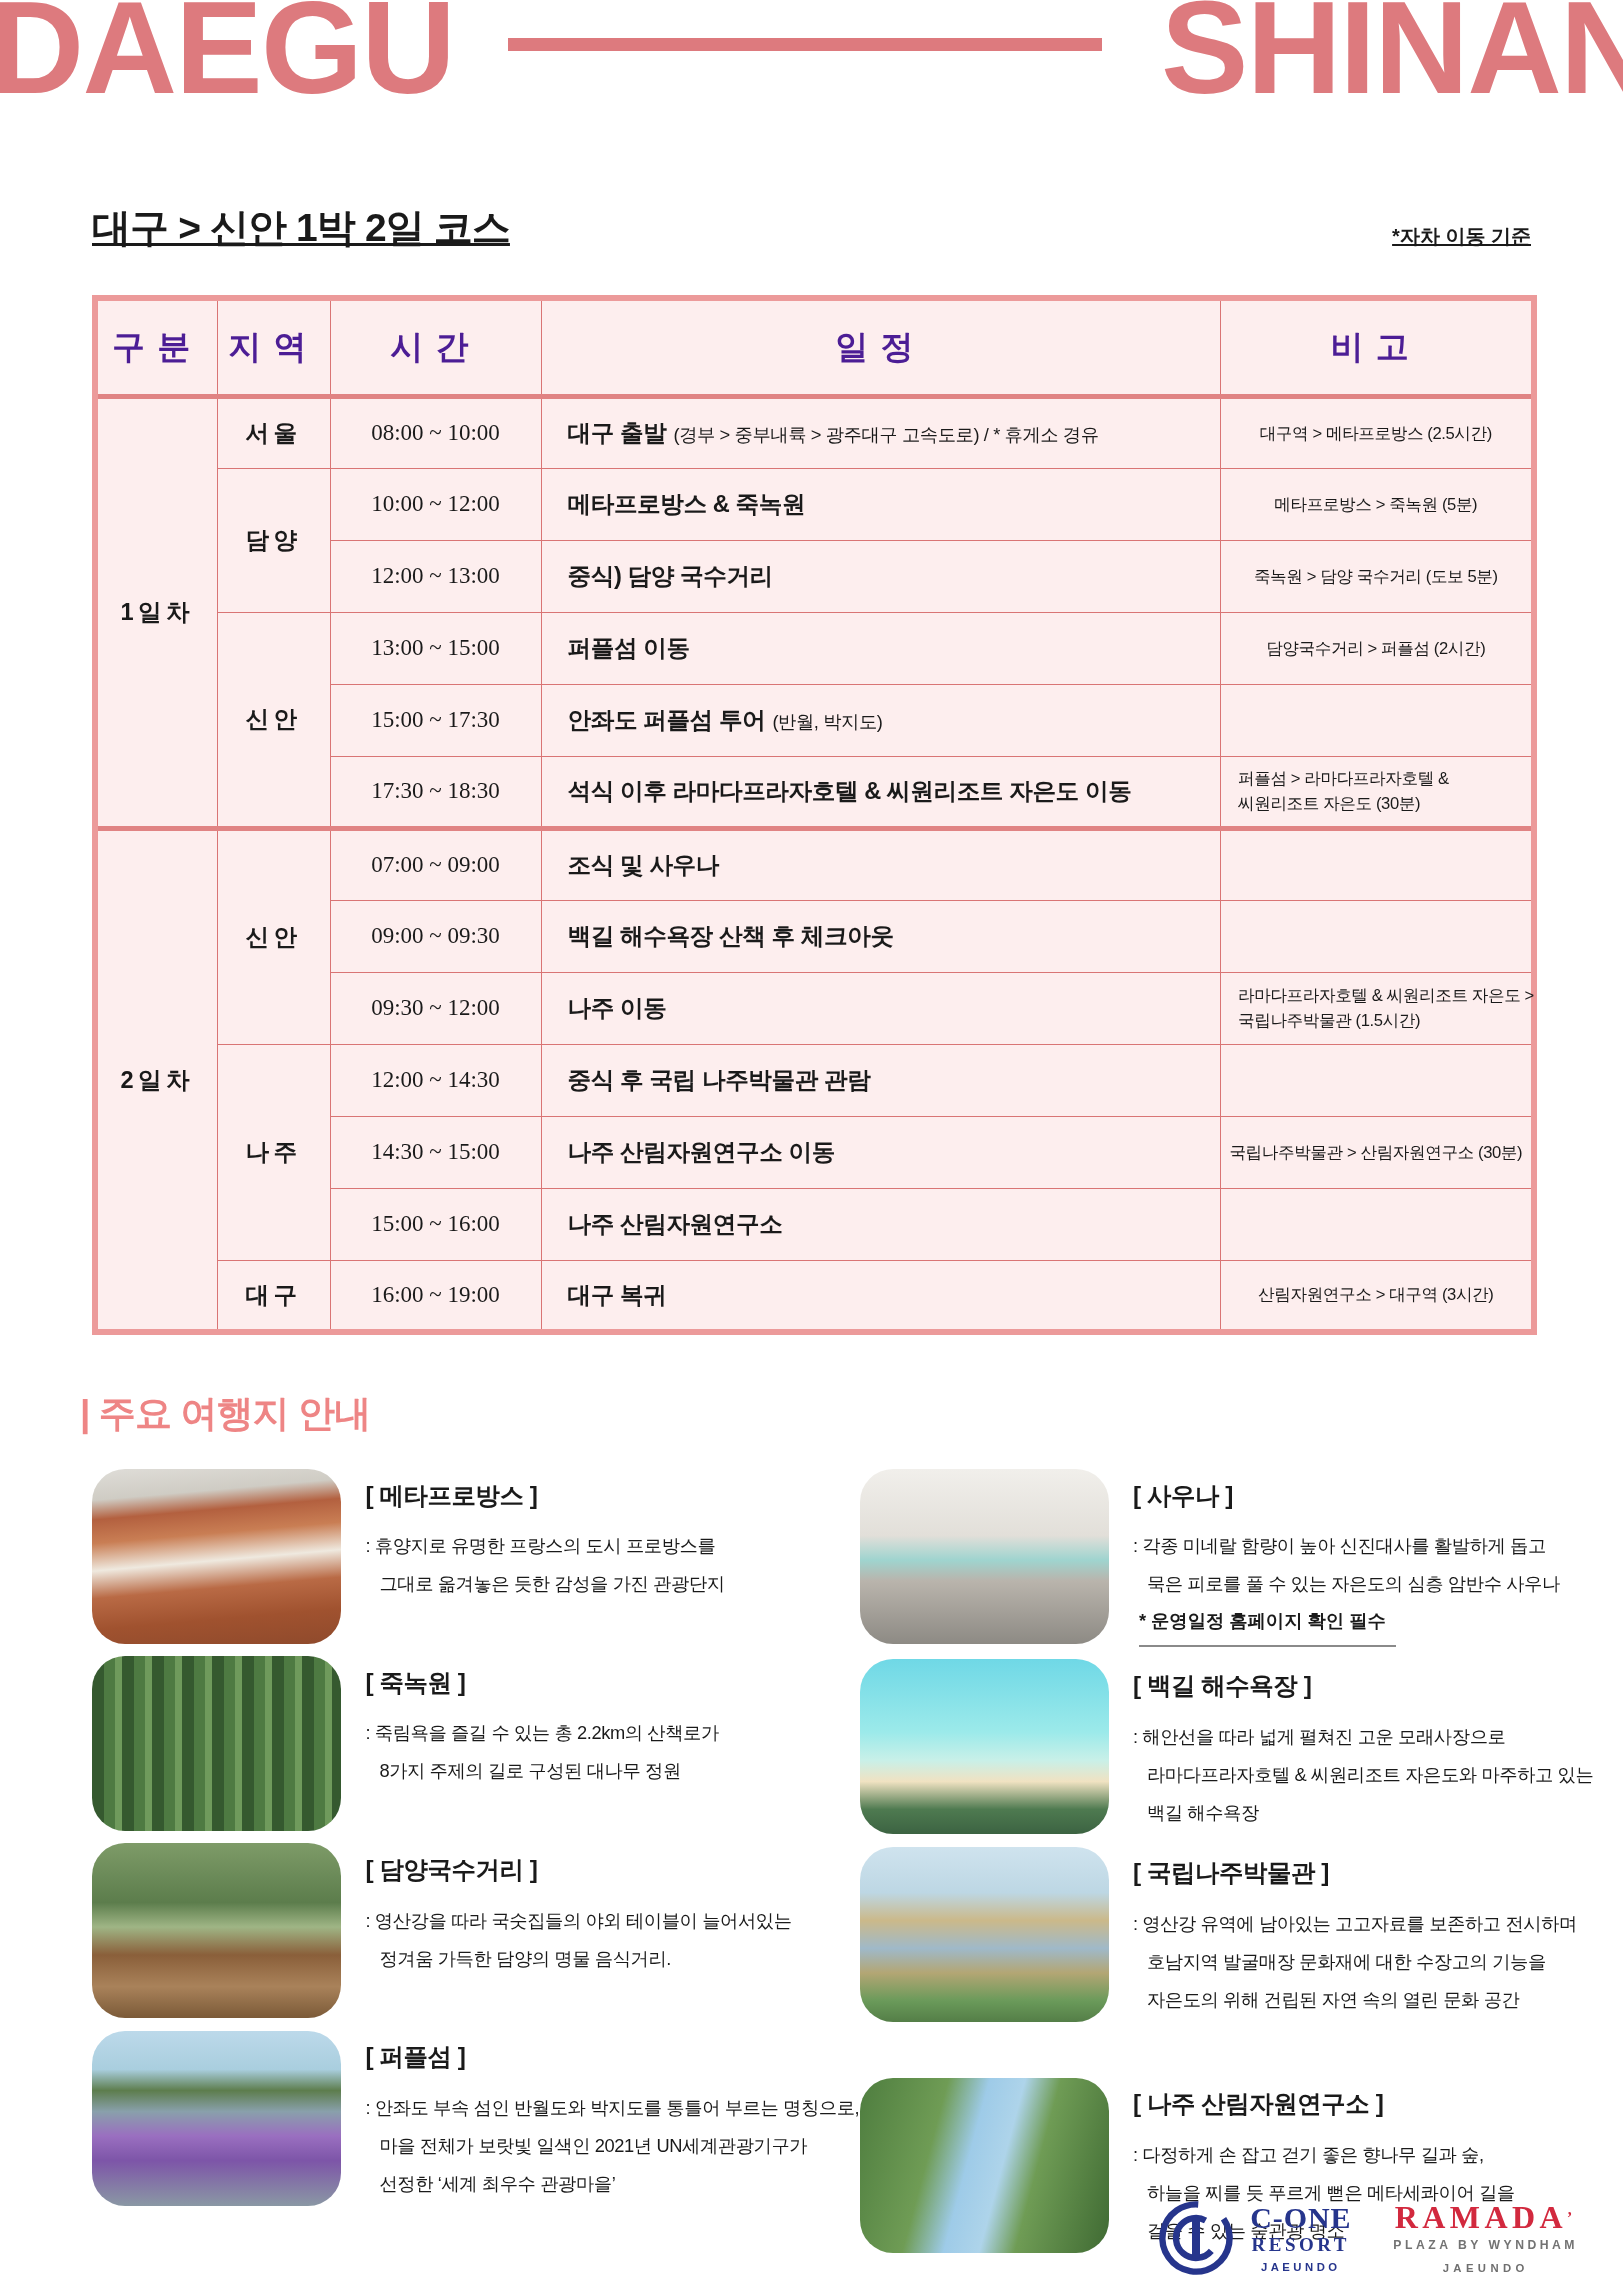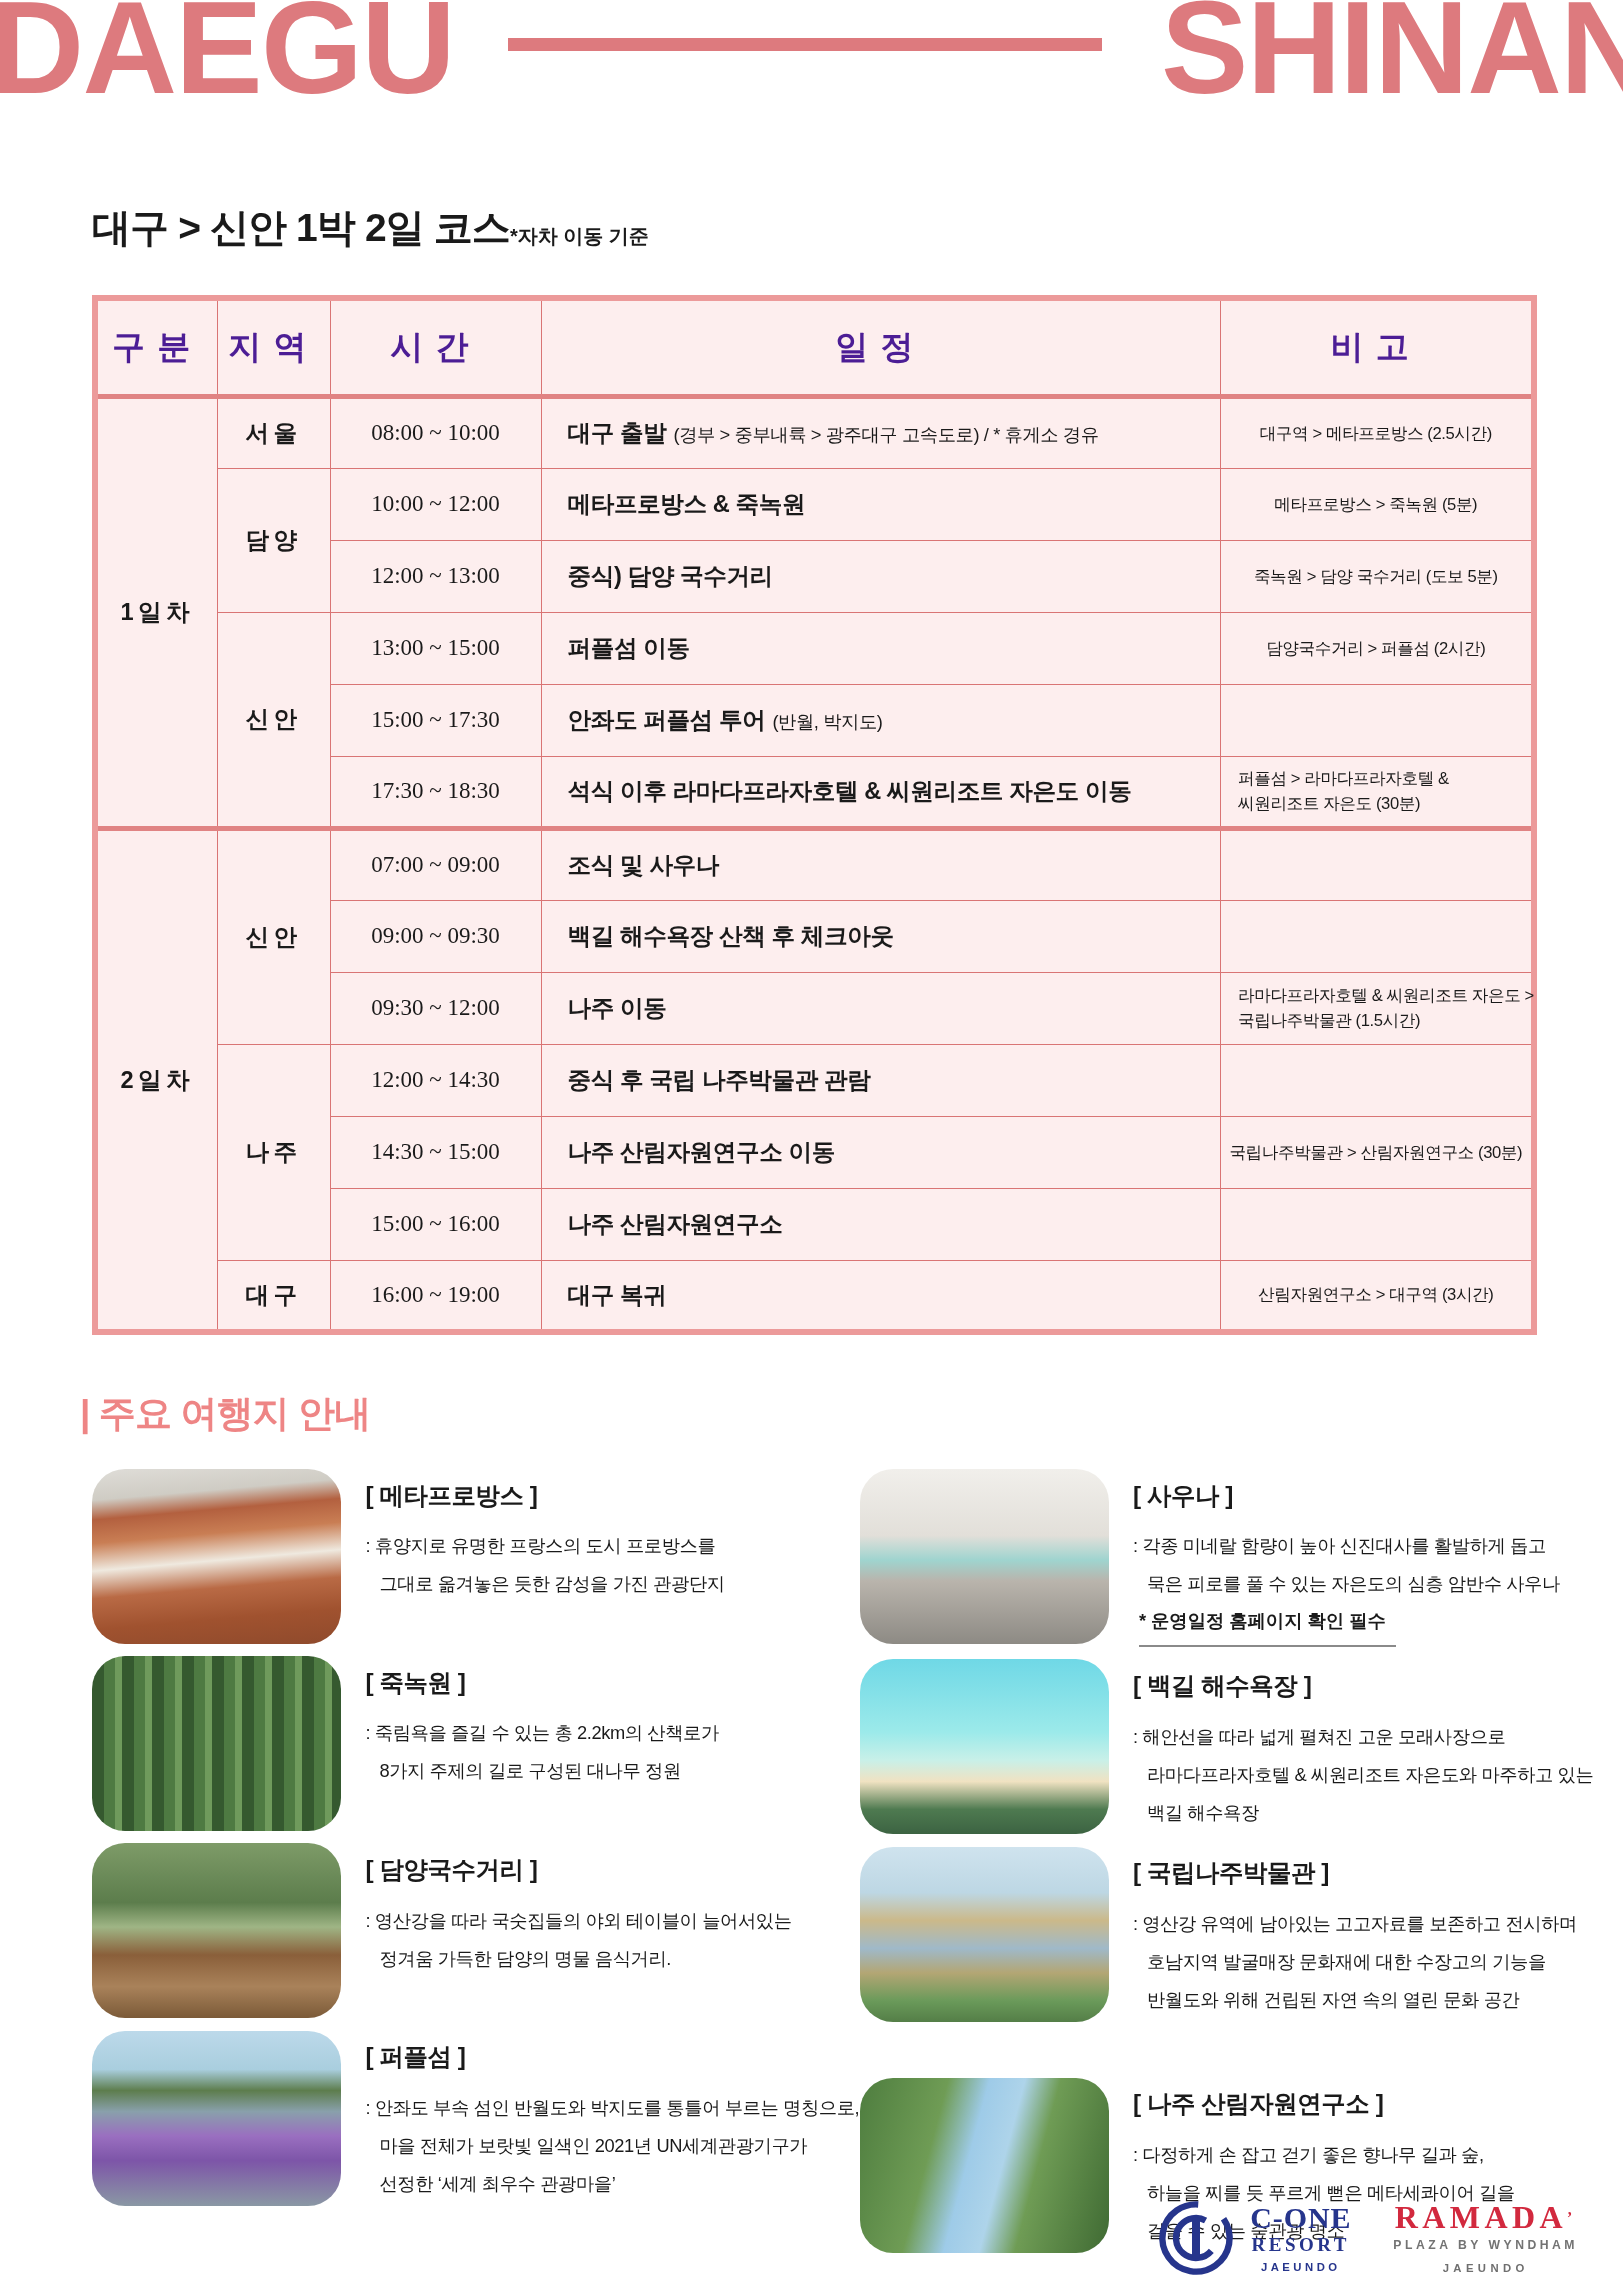--- a/index.html
+++ b/index.html
@@ -12,22 +12,22 @@
   .brand{display:flex; align-items:flex-start; height:98px; overflow:hidden;}
   .brand-word{
     font-size:131px; font-weight:bold; line-height:96px; color:#dd7a7e;
     letter-spacing:-1.7px; white-space:nowrap;
   }
   .brand-left{margin-left:-10.5px;}
   .brand-right{margin-right:-30px;}
   .brand-dash{flex:1; height:13px; background:#dd7a7e; margin:38px 59px 0 54px;}
   
   .title-row{
-    display:flex; justify-content:flex-start; align-items:flex-end;
-    padding:0 92px; margin-top:103px;
+    display:flex; justify-content:space-between; align-items:flex-end;
+    padding:0 92px; margin-top:103px;text-decoration:underline;
   }
   .doc-title{font-size:39px; font-weight:800; letter-spacing:-0.9px;}
   .doc-note{font-size:20px; font-weight:600; padding-bottom:5.2px;}
   
   .sched-table{
     border-collapse:collapse; table-layout:fixed;
     margin:40px auto 0 92px; width:1440px;
     background:#fdeeee;
     border:6.1px solid #ec9a9a;
   }
@@ -286,21 +286,21 @@
           <div class="gline">라마다프라자호텔 &amp; 씨원리조트 자은도와 마주하고 있는</div>
           <div class="gline">백길 해수욕장</div>
         </div>
       </div>
       <div class="gitem">
         <div class="gphoto p-museum"></div>
         <div class="gtext">
           <div class="gtitle">[ 국립나주박물관 ]</div>
           <div class="gline first">: 영산강 유역에 남아있는 고고자료를 보존하고 전시하며</div>
           <div class="gline">호남지역 발굴매장 문화재에 대한 수장고의 기능을</div>
-          <div class="gline">반월도와 위해 건립된 자연 속의 열린 문화 공간</div>
+          <div class="gline">자은도의 위해 건립된 자연 속의 열린 문화 공간</div>
         </div>
       </div>
       <div class="gitem push-down">
         <div class="gphoto p-road"></div>
         <div class="gtext">
           <div class="gtitle">[ 나주 산림자원연구소 ]</div>
           <div class="gline first">: 다정하게 손 잡고 걷기 좋은 향나무 길과 숲,</div>
           <div class="gline">하늘을 찌를 듯 푸르게 뻗은 메타세콰이어 길을</div>
           <div class="gline">걸을 수 있는 숲관광 명소</div>
         </div>

